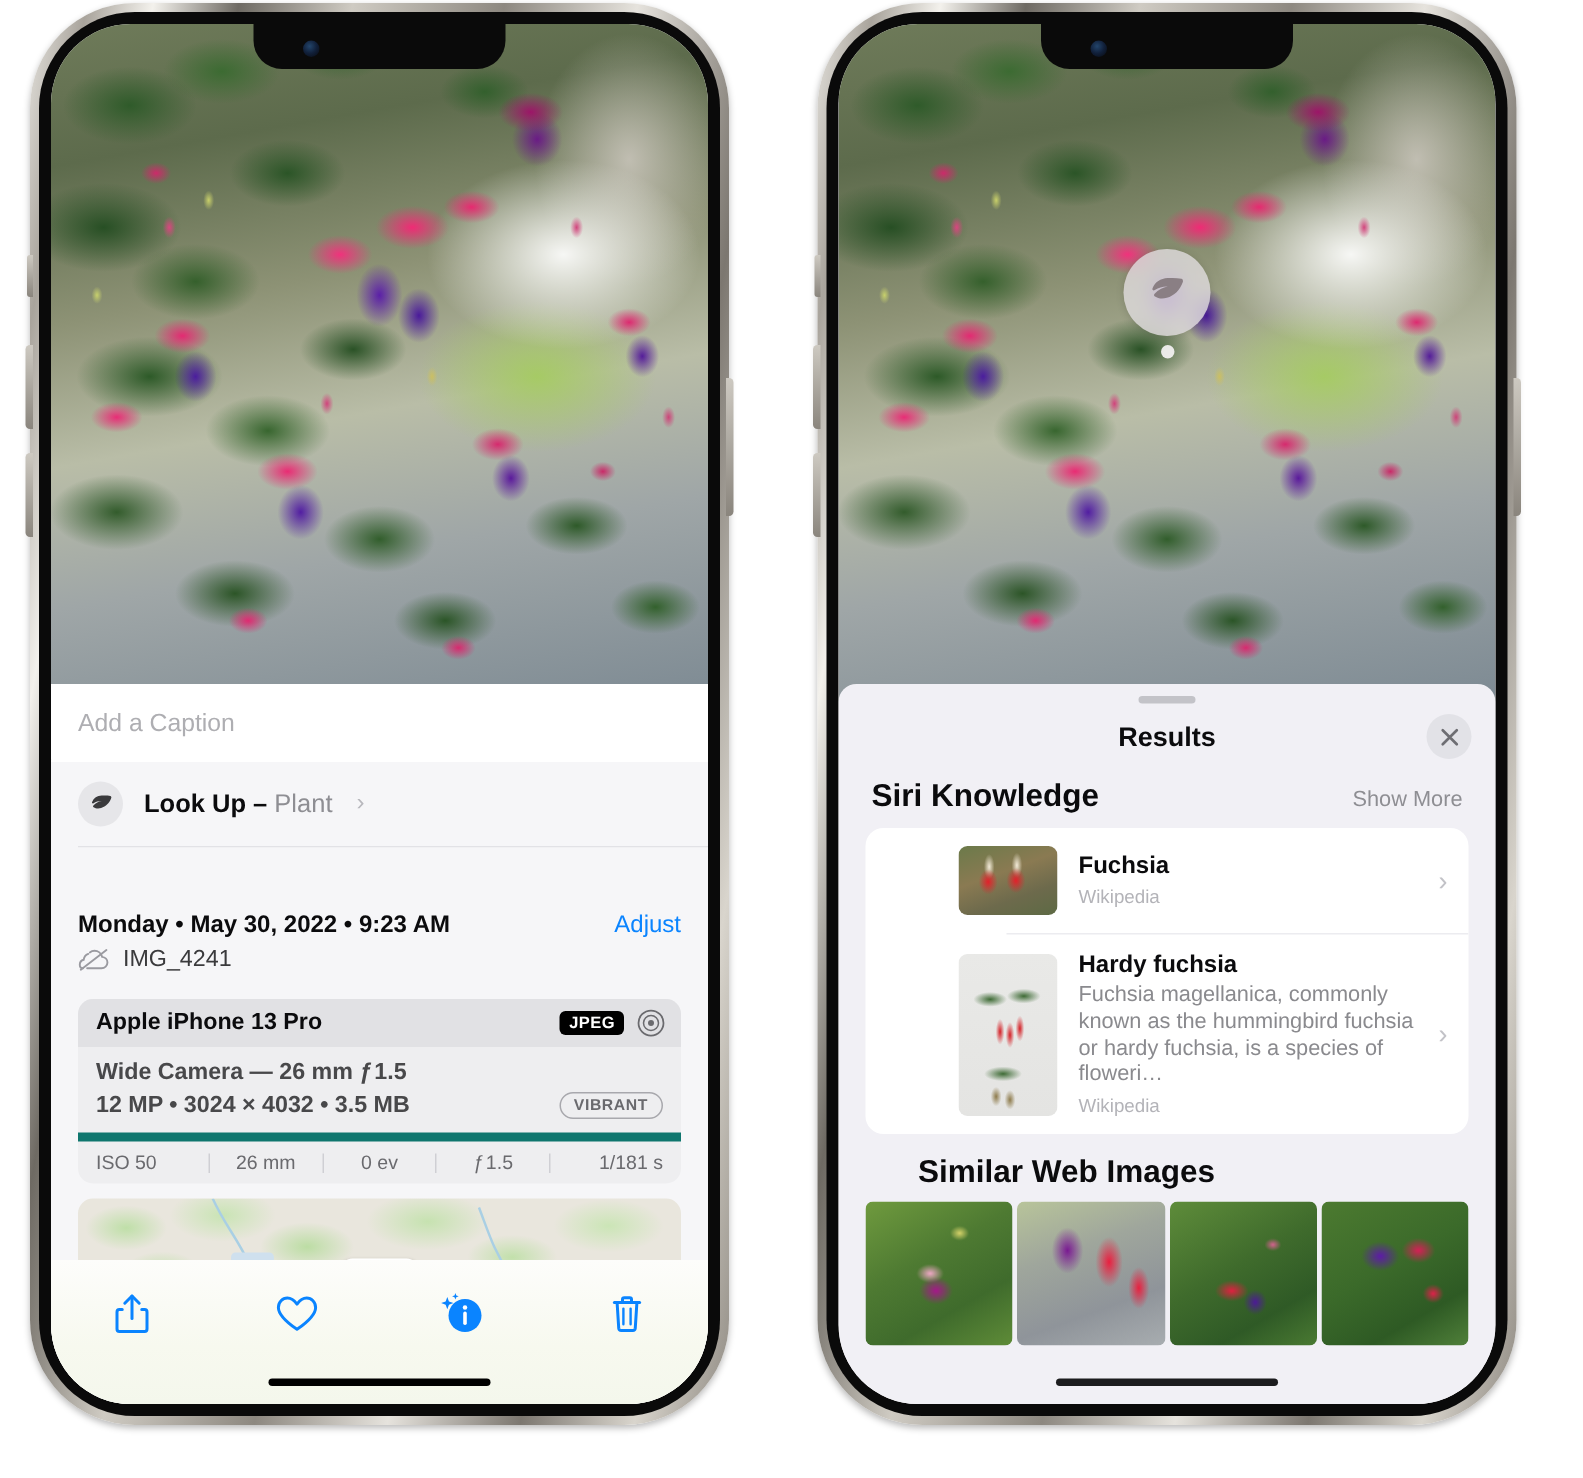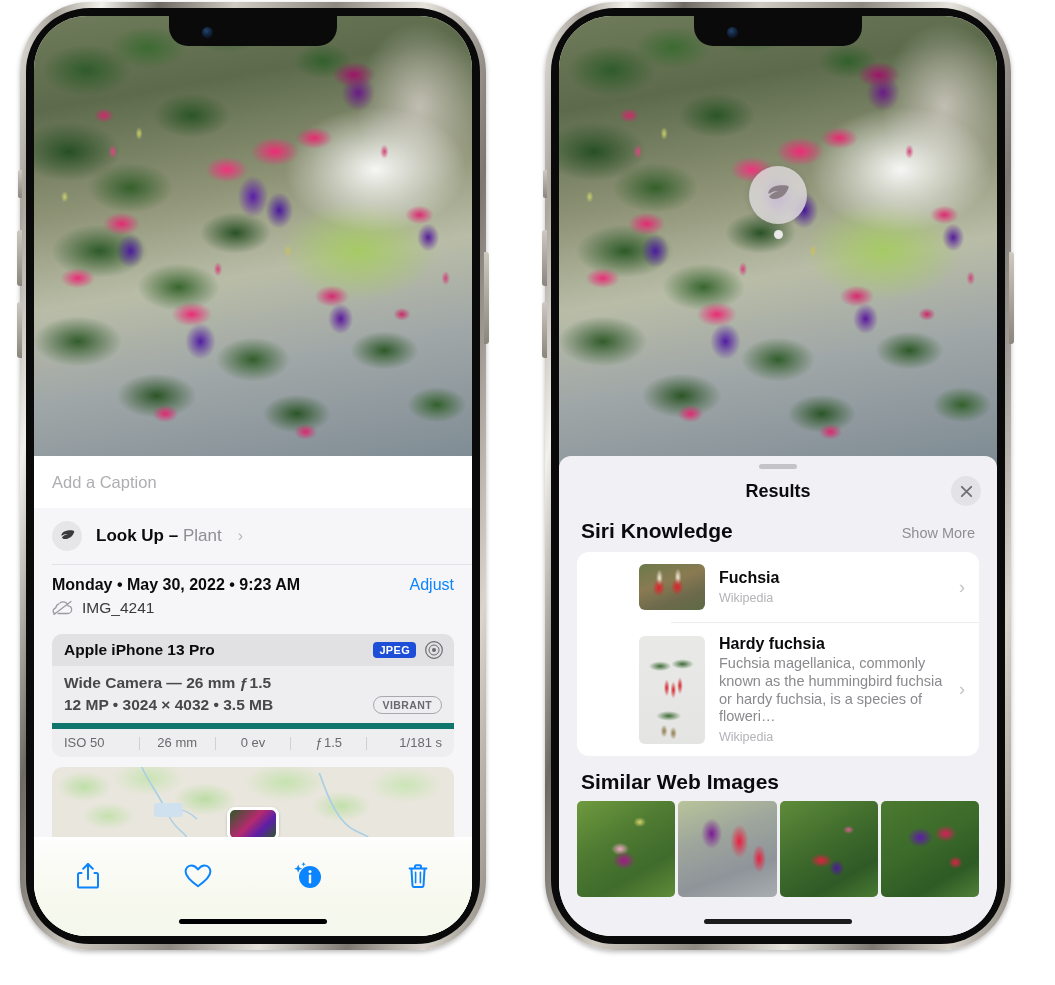--- a/index.html
+++ b/index.html
@@ -153,39 +153,39 @@
   }
   .spark { position: absolute; color: #d6d6da; line-height: 1; pointer-events: none; }
   .spark.s1 { left: -11px; top: -8px;  font-size: 15px; }
   .lookup-text { font-size: 17px; color: #0b0b0d; font-weight: 700; }
   .lookup-text .sub { color: #8e8e93; font-weight: 400; }
   .chev { color: #b8b8bd; font-size: 16px; margin-left: 2px; }
 
   .hr { height: 1px; background: #e2e2e6; margin-left: 18px; }
 
   .meta { padding: 11px 18px 9px; background: #f6f6f8; }
-  .meta-top { display: flex; justify-content: space-between; align-items: baseline; }
+  .meta-top { display: flex; justify-content: space-between; align-items: baseline; margin-top: 32px; }
   .meta-date { font-size: 16px; font-weight: 700; color: #0b0b0d; }
   .adjust { font-size: 16px; color: #0a84ff; }
   .meta-file { display: flex; align-items: center; gap: 8px; margin-top: 5px; }
   .meta-file .name { font-size: 15.5px; color: #3a3a3c; }
   .cloud-off { width: 22px; height: 16px; position: relative; flex: none; }
 
   .cam-card {
     margin: 8px 18px 0; border-radius: 10px; overflow: hidden;
     background: #eeeef0;
   }
   .cam-head {
     background: #e1e1e4; display: flex; align-items: center; justify-content: space-between;
     padding: 6px 10px 6px 12px;
   }
   .cam-model { font-size: 15.5px; font-weight: 700; color: #0b0b0d; }
   .cam-head-right { display: flex; align-items: center; gap: 8px; }
   .tag-jpeg {
-    background: #1d4ed8; color: #fff; font-size: 11px; font-weight: 700;
+    background: #000000; color: #fff; font-size: 11px; font-weight: 700;
     border-radius: 4px; padding: 2px 6px; letter-spacing: .3px;
   }
   .aperture-ic { width: 20px; height: 20px; }
   .cam-body { padding: 8px 12px 9px; font-weight: bold; }
   .cam-lens { font-size: 15.5px; color: #48484a; }
   .cam-sub {
     display: flex; align-items: center; justify-content: space-between;
     margin-top: 4px;
   }
   .cam-sub .txt { font-size: 15.5px; color: #48484a; }
@@ -311,21 +311,21 @@
       radial-gradient(ellipse 5px 9px at 52% 90%, #8d7a4a 0%, rgba(141,122,74,0) 72%),
       linear-gradient(180deg,#e9e9e7 0%,#e4e4e2 100%);
   }
   .kn-body { flex: 1; min-width: 0; }
   .kn-title { font-size: 16px; font-weight: 700; color: #0b0b0d; margin-bottom: 2px; }
   .kn-desc { font-size: 14.5px; color: #8a8a8e; line-height: 1.23; }
   .kn-src { font-size: 12.5px; color: #b3b3b8; margin-top: 4px; }
   .kn-chev { color: #c2c2c7; font-size: 18px; flex: none; }
   .kn-div { height: 1px; background: #ececf0; margin-left: 94px; }
 
-  .swi-head { padding: 14px 22px 7px; }
+  .swi-head { padding: 14px 22px 7px; margin-left: 31px; }
   .swi-strip { display: flex; gap: 3px; padding: 0 18px; }
   .swi { flex: 1; height: 96px; border-radius: 5px; overflow: hidden; }
   .swi.i1 { background:
       radial-gradient(ellipse 16px 13px at 48% 62%, #a5178a 0%, rgba(165,23,138,0) 70%),
       radial-gradient(ellipse 13px 9px at 44% 50%, #f0a8c6 0%, rgba(240,168,198,0) 70%),
       radial-gradient(ellipse 9px 7px at 64% 22%, #d6d36a 0%, rgba(214,211,106,0) 70%),
       linear-gradient(150deg,#6f9a3e 0%,#4e7a32 40%,#3f6b2c 70%,#5f8c38 100%); }
   .swi.i2 { background:
       radial-gradient(ellipse 15px 22px at 34% 34%, #7a1a92 0%, rgba(122,26,146,0) 70%),
       radial-gradient(ellipse 13px 24px at 62% 42%, #ea1f3f 0%, rgba(234,31,63,0) 70%),

